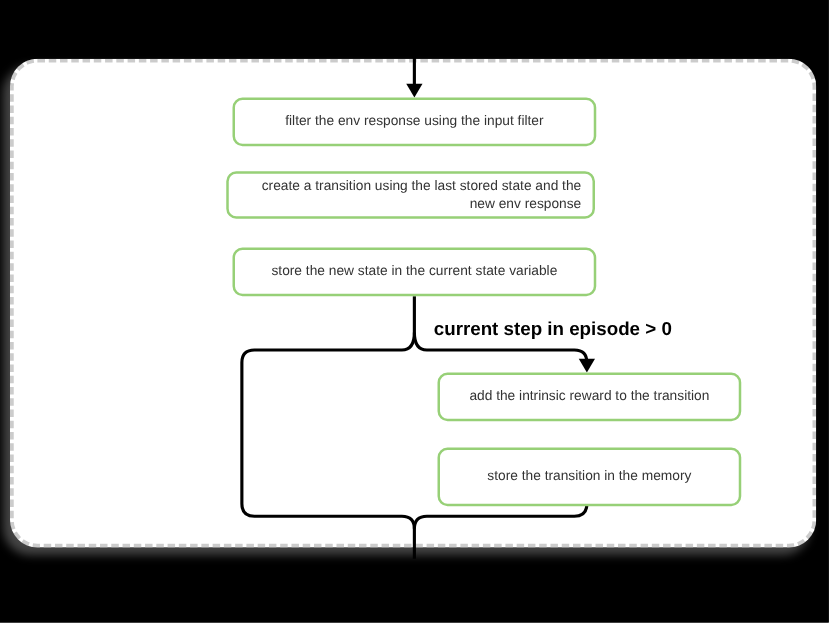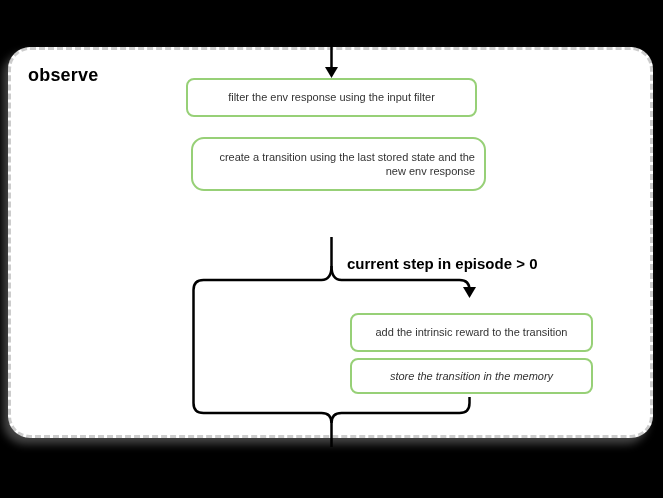--- a/index.html
+++ b/index.html
@@ -39,24 +39,24 @@
     display: flex;
     align-items: center;
     justify-content: center;
     text-align: right;
     font-size: 11px;
     line-height: 1.3;
     color: #333333;
     padding: 3px 9px;
   }
   #node-filter        { left: 186px; top: 78px;  width: 291px; height: 39px; }
-  #node-create        { left: 191px; top: 137px; width: 295px; height: 54px; border-radius: 13px; }
+  #node-create        { left: 181px; top: 137px; width: 295px; height: 38px; }
   #node-store-state   { left: 186px; top: 198px; width: 291px; height: 39px; }
-  #node-add-reward    { left: 350px; top: 298px; width: 243px; height: 39px; margin-top: 15px; }
-  #node-store-memory  { left: 350px; top: 358px; width: 243px; height: 36px; font-style: italic; }
+  #node-add-reward    { left: 350px; top: 298px; width: 243px; height: 39px; }
+  #node-store-memory  { left: 350px; top: 358px; width: 243px; height: 47px; }
   .edge-label {
     position: absolute;
     left: 347px; top: 255px;
     font-size: 15px;
     font-weight: bold;
     color: #000000;
     white-space: nowrap;
   }
   svg.edges {
     position: absolute;
@@ -94,30 +94,32 @@
     <g>
       <path d="M331.5,266 Q331.5,280 341.5,280 H459.5 Q469.5,280 469.5,290"></path>
       <polygon points="463,287 476,287 469.5,298"></polygon>
     </g>
 
     <g>
       <path d="M469.5,397 V403 Q469.5,413 459.5,413 H341.5 Q331.5,413 331.5,423"></path>
     </g>
   </svg>
 
-  <div class="panel-title">observe</div>
 
   <div class="node" id="node-filter">
     <span>filter the env response using the input filter</span>
   </div>
 
   <div class="node" id="node-create">
     <span>create a transition using the last stored state and the new env response</span>
   </div>
 
+  <div class="node" id="node-store-state">
+    <span>store the new state in the current state variable</span>
+  </div>
 
   <div class="node" id="node-add-reward">
     <span>add the intrinsic reward to the transition</span>
   </div>
 
   <div class="node" id="node-store-memory">
     <span>store the transition in the memory</span>
   </div>
 
   <div class="edge-label">current step in episode &gt; 0</div>

